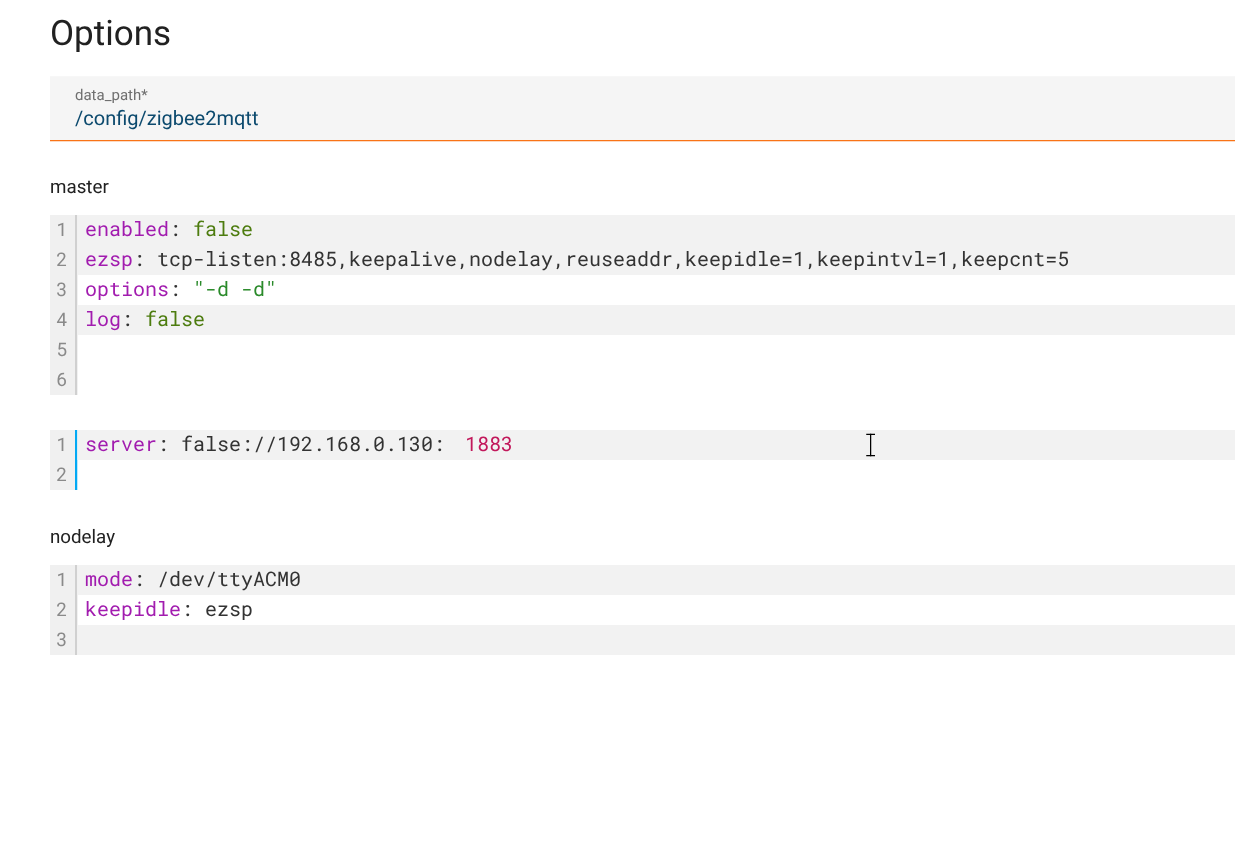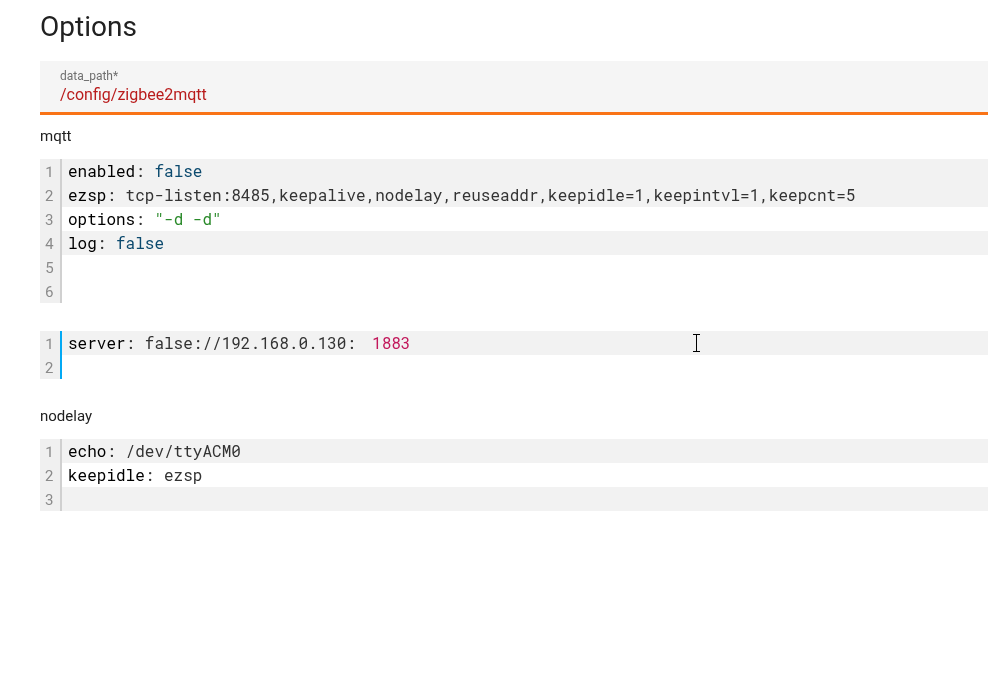--- a/index.html
+++ b/index.html
@@ -17,36 +17,36 @@
     padding: 10px 0 0 40px;
   }
   h1.title {
     font-size: 28px;
     font-weight: 400;
     margin: 0 0 18px 0;
     color: #212121;
   }
   .field-wrap {
     background: #f5f5f5;
-    border-bottom: 3px solid #f97316;
+    border-bottom: 1px solid #f97316;
     padding: 8px 20px 8px 20px;
-    margin-bottom: 12px;
+    margin-bottom: 27px;
     margin-right: 0;
   }
   .field-label {
     font-size: 12px;
     color: #6f6f6f;
     display: block;
     margin-bottom: 2px;
   }
   .field-input {
     border: none;
     background: transparent;
     font-size: 16px;
-    color: #b91c1c;
+    color: #0c4a6e;
     width: 100%;
     outline: none;
     padding: 0;
     font-family: inherit;
   }
   .section-label {
     font-size: 15px;
     color: #212121;
     margin: 0 0 14px 0;
   }
@@ -73,22 +73,22 @@
   .code {
     flex: 1;
     background: #fff;
   }
   .code .line {
     height: 24px;
     padding-left: 6px;
     white-space: pre;
   }
   .code .line.stripe { background: #f2f2f2; }
-  .k { color: #000000; } 
-  .b { color: #0c4a6e; } 
+  .k { color: #a21caf; } 
+  .b { color: #4d7c0f; } 
   .s { color: #2a8a2a; } 
   .n { color: #c2185b; margin-left: 16px; } 
   .p { color: #333; }    
   .cursor-caret {
     position: absolute;
     width: 1px;
     height: 18px;
     background: #000;
     pointer-events: none;
   }
@@ -108,21 +108,21 @@
 <body>
 
 <div class="page">
   <h1 class="title">Options</h1>
 
   <div class="field-wrap">
     <span class="field-label">data_path*</span>
     <input class="field-input" value="/config/zigbee2mqtt" style="">
   </div>
 
-  <div class="section-label">mqtt</div>
+  <div class="section-label">master</div>
   <div class="editor">
     <div class="gutter">
       <div>1</div>
         <div>2</div>
         <div>3</div>
         <div>4</div>
         <div>5</div>
         <div>6</div>
     </div>
     <div class="code">
@@ -147,18 +147,18 @@
   </div>
 
   <div class="section-label">nodelay</div>
   <div class="editor">
     <div class="gutter">
       <div>1</div>
         <div>2</div>
         <div>3</div>
     </div>
     <div class="code">
-      <div class="line stripe"><span class="k">echo</span><span class="p">: </span><span class="p">/dev/ttyACM0</span></div>
+      <div class="line stripe"><span class="k">mode</span><span class="p">: </span><span class="p">/dev/ttyACM0</span></div>
       <div class="line"><span class="k">keepidle</span><span class="p">: </span><span class="p">ezsp</span></div>
       <div class="line stripe"></div>
     </div>
   </div>
 </div>
 
 </body></html>

